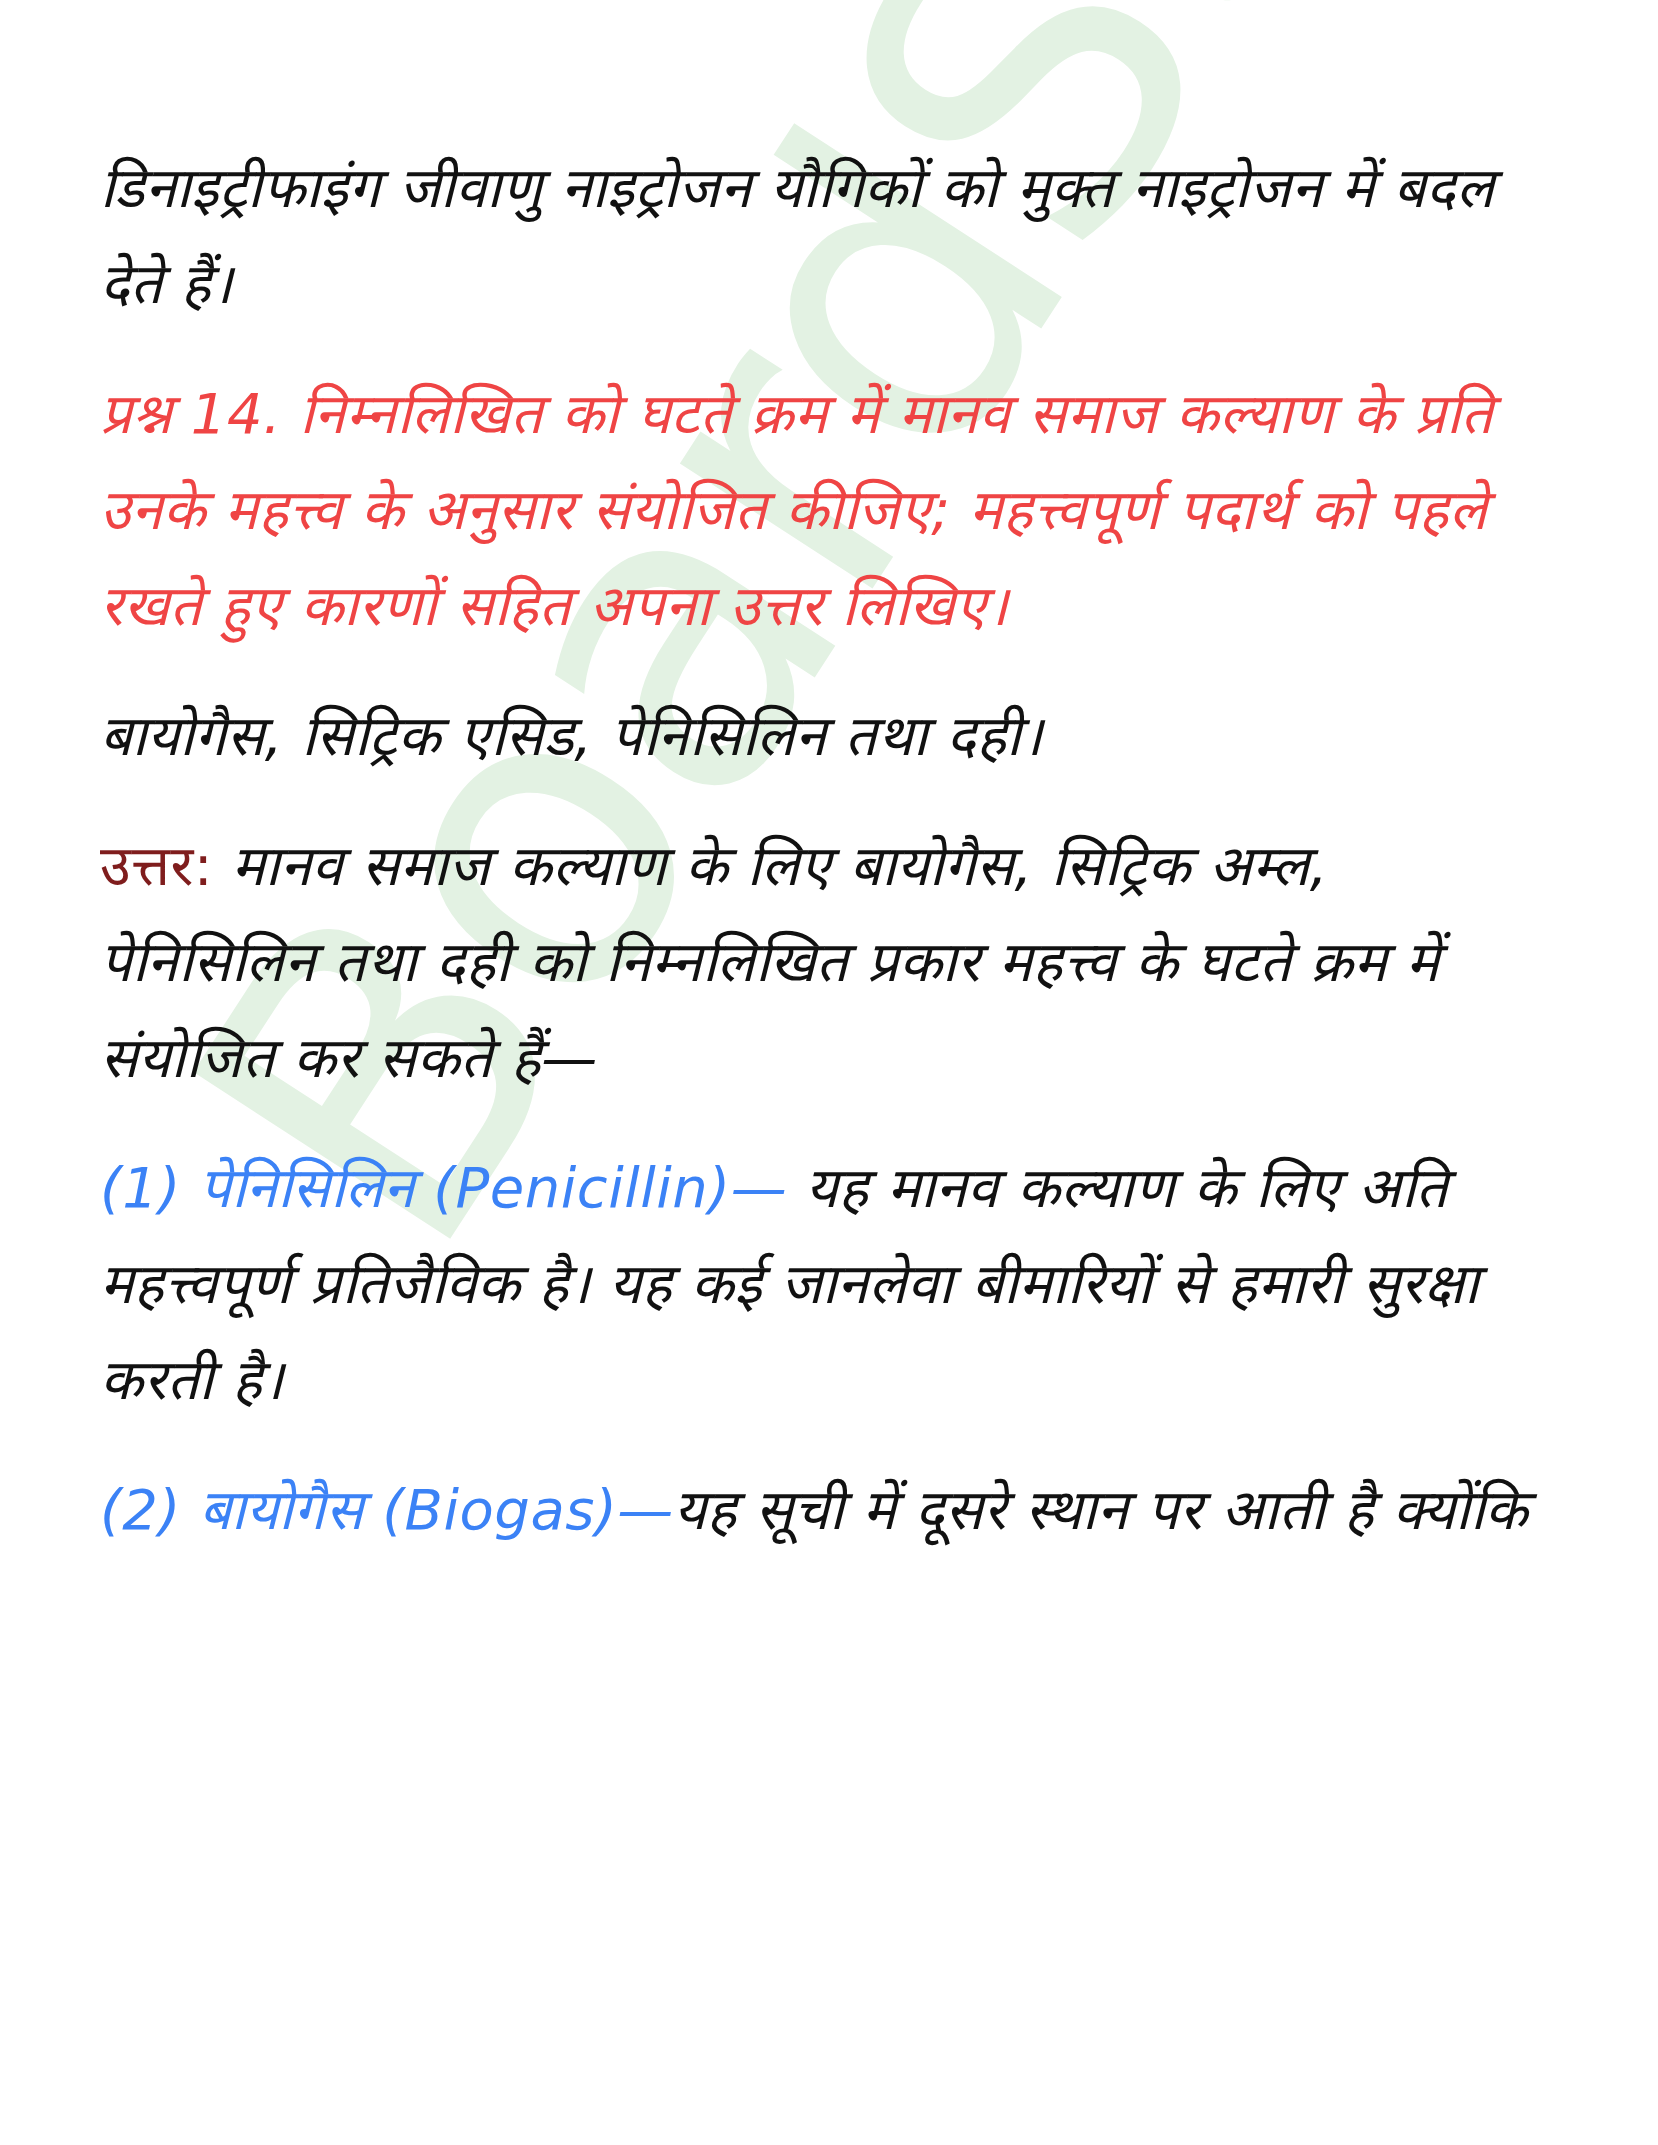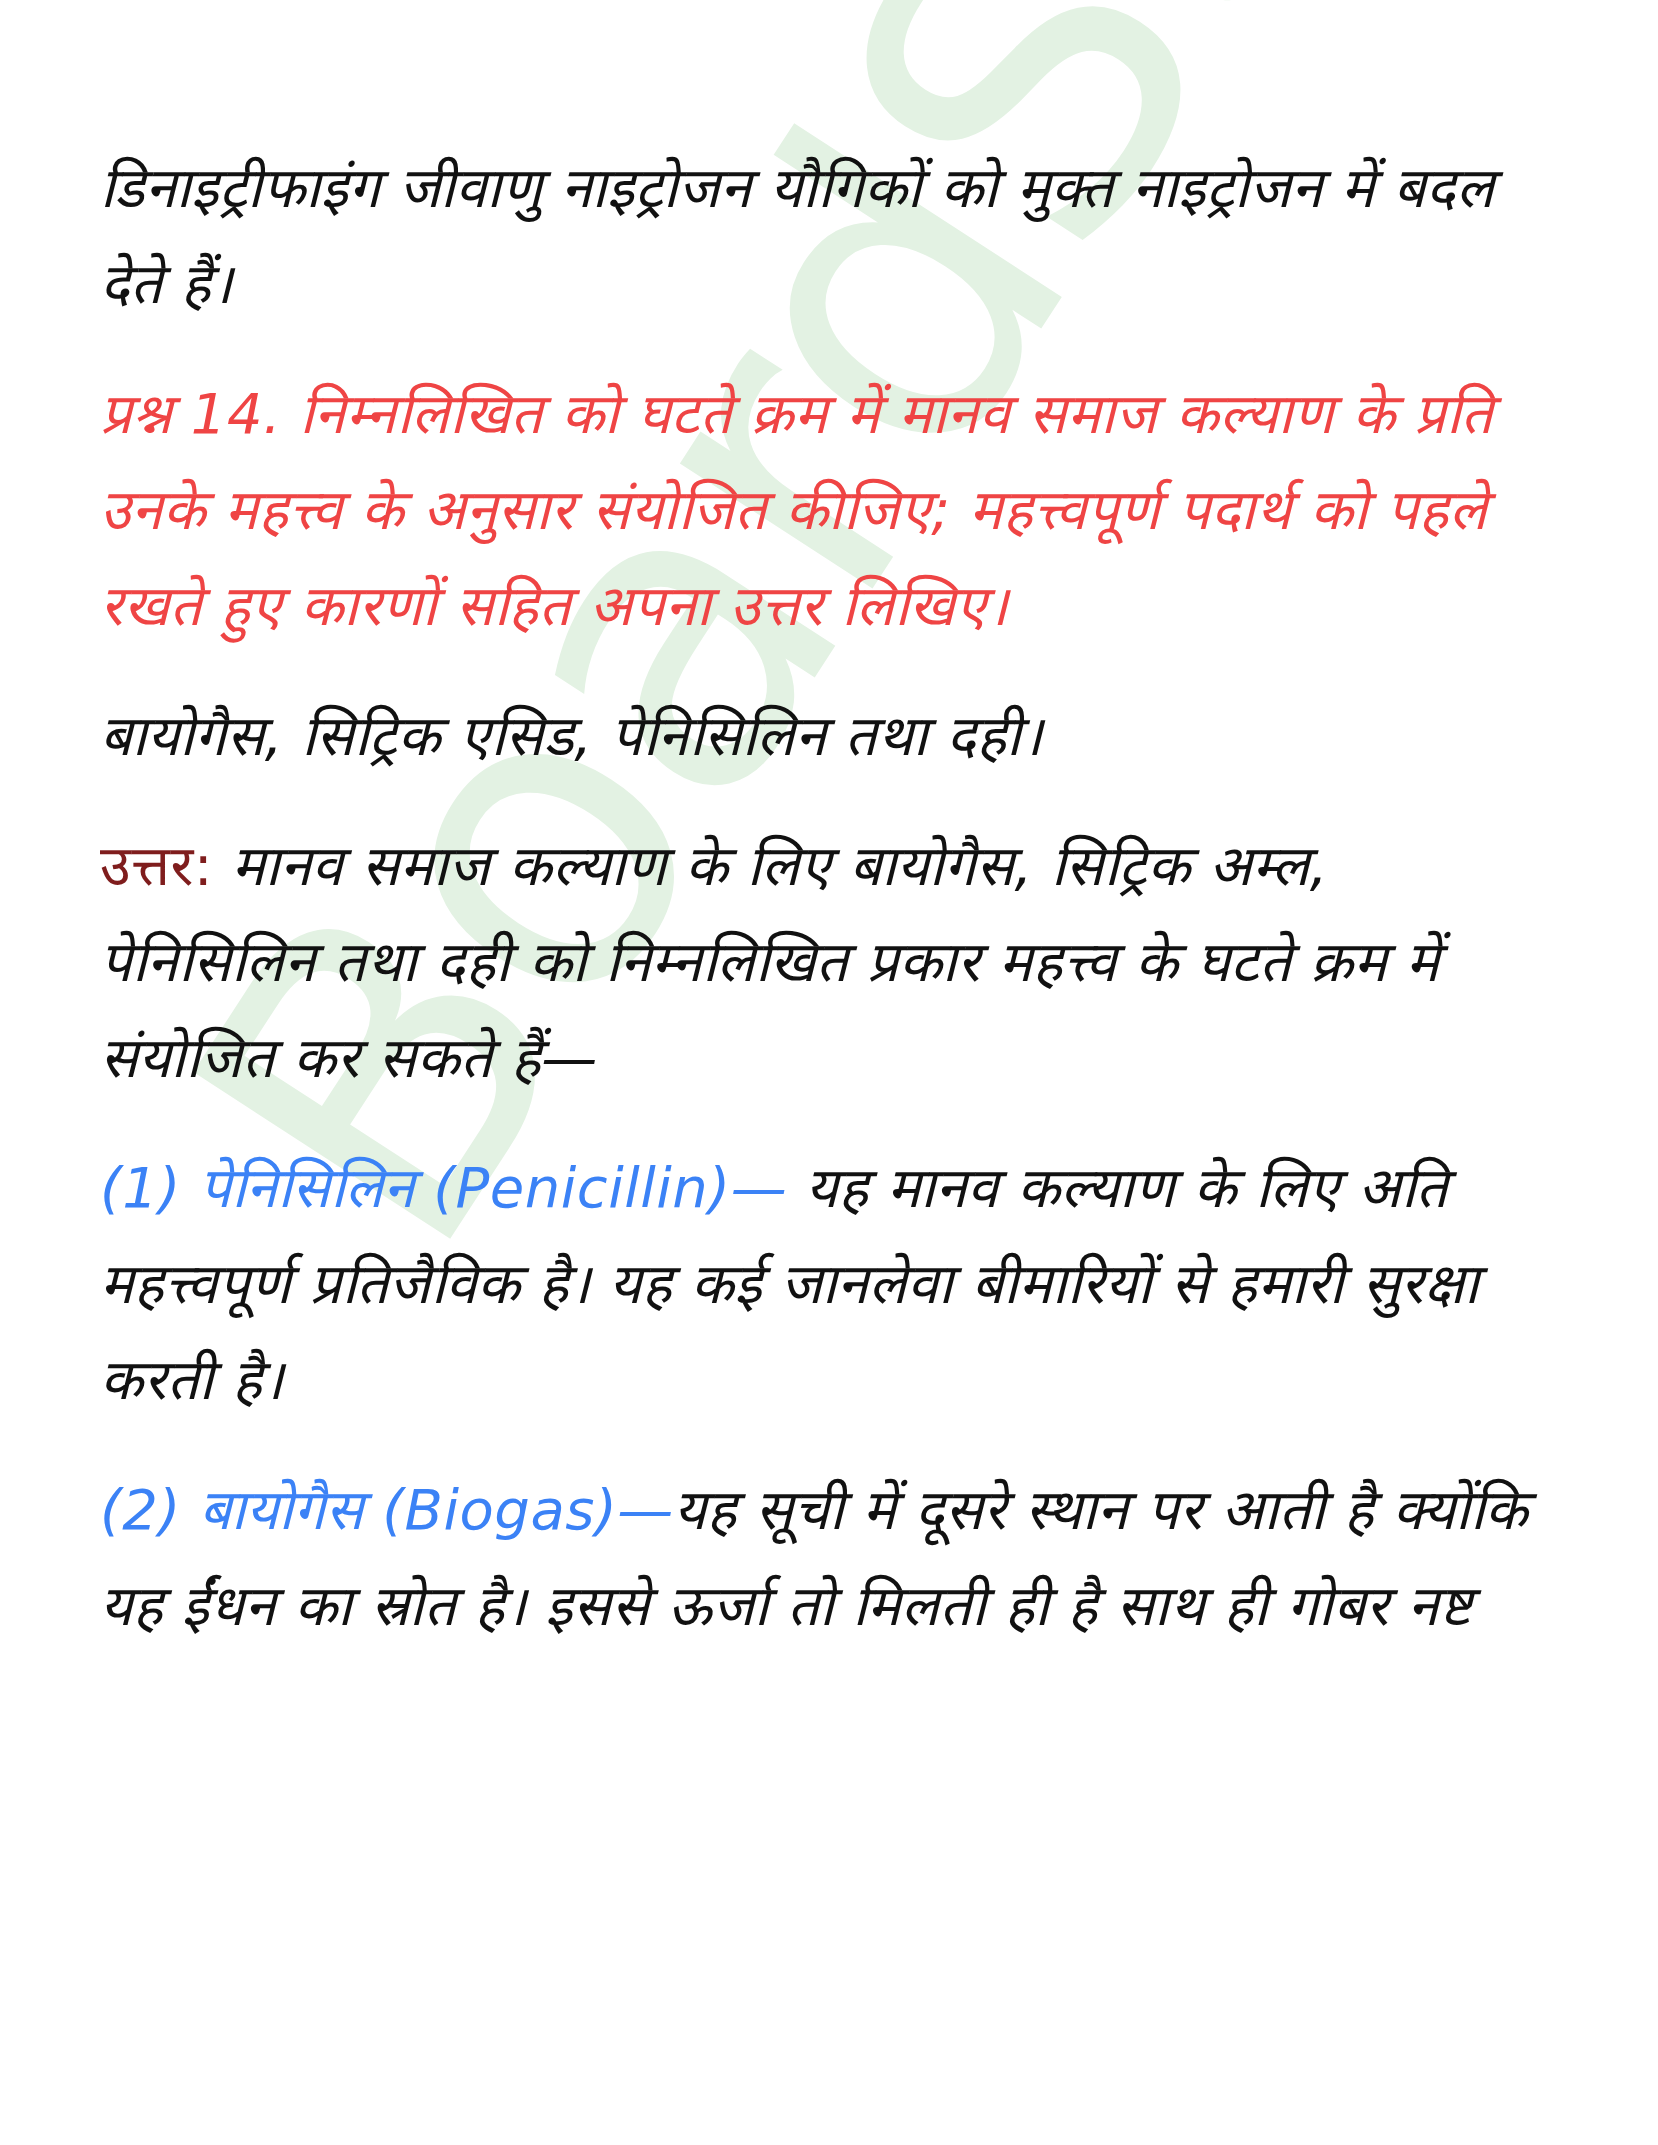--- a/index.html
+++ b/index.html
@@ -78,16 +78,15 @@
   </p>
 
   <p class="para">
     <span class="line"><span class="point-heading">(1) पेनिसिलिन (Penicillin)—</span><span> यह मानव कल्याण के लिए अति</span></span>
     <span class="line">महत्त्वपूर्ण प्रतिजैविक है। यह कई जानलेवा बीमारियों से हमारी सुरक्षा</span>
     <span class="line">करती है।</span>
   </p>
 
   <p class="para">
     <span class="line"><span class="point-heading">(2) बायोगैस (Biogas)—</span><span>यह सूची में दूसरे स्थान पर आती है क्योंकि</span></span>
-    <span class="line">यह ईंधन का स्रोत है। इससे ऊर्जा तो मिलती ही है साथ ही गोबर नष्ट</span>
   </p>
 
 </div>
 
 </body></html>

